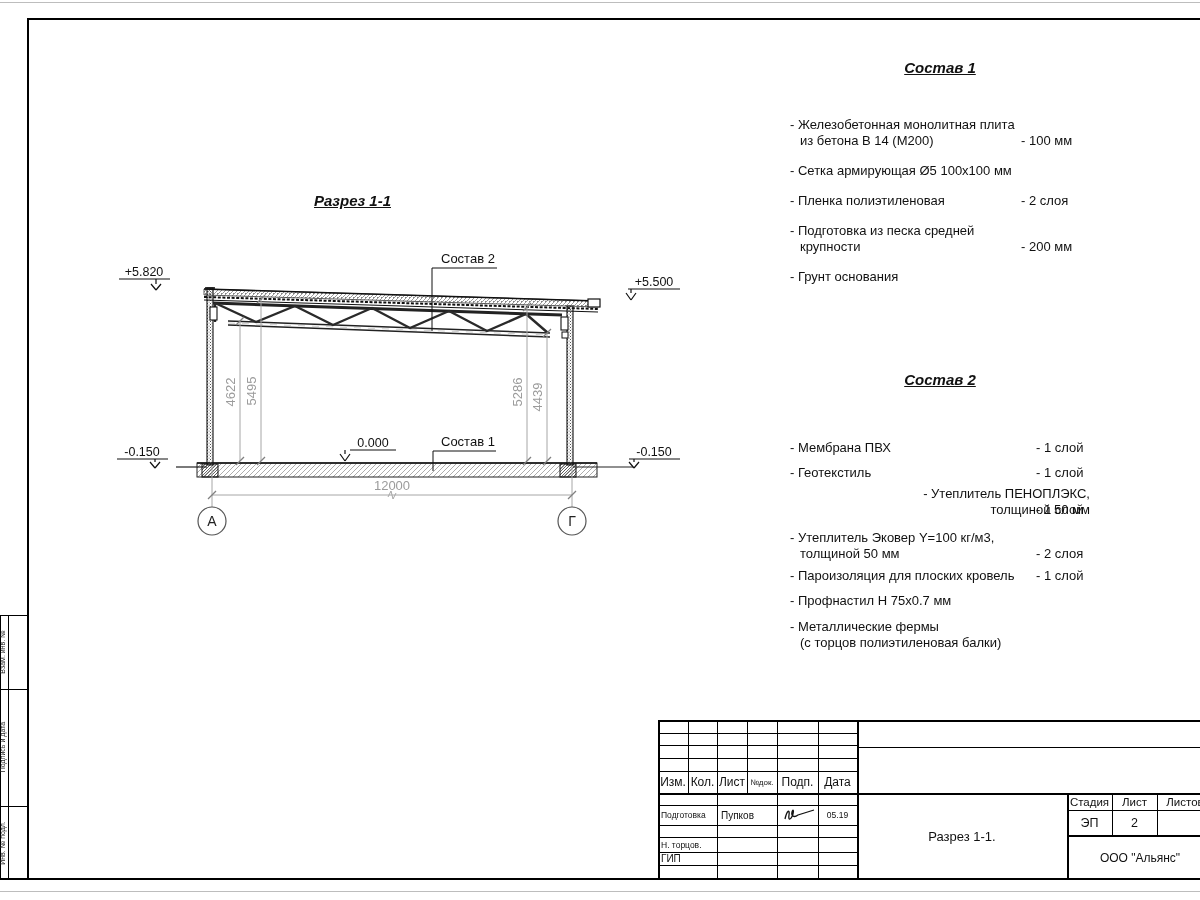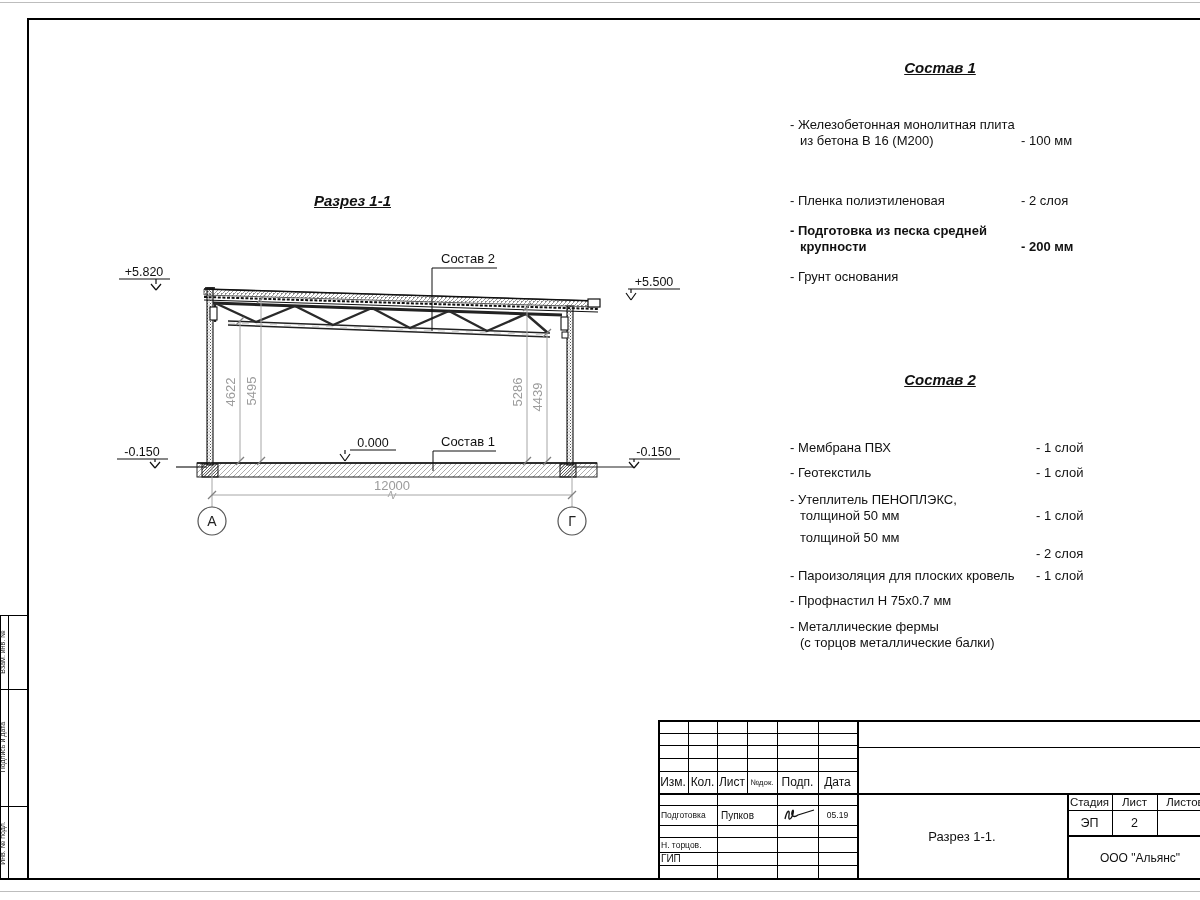--- a/index.html
+++ b/index.html
@@ -171,66 +171,70 @@
     <text x="441" y="263" font-size="13" fill="#111">Состав 2</text>
     <text x="441" y="446" font-size="13" fill="#111">Состав 1</text>
   </svg>
 
   <div class="sec-title">Разрез 1-1</div>
 
   <div class="sostav" style="left:790px;top:57px;height:250px;">
     <div class="hd" style="top:3px;">Состав 1</div>
     <div class="it" style="top:60px;width:300px;">
       <div>- Железобетонная  монолитная плита</div>
-      <div class="l2">из бетона В 16 (М200)</div>
+      <div class="l2">из бетона В 14 (М200)</div>
       <div class="val" style="left:231px;top:16px;">- 100 мм</div>
+    </div>
+    <div class="it" style="top:106px;width:300px;">
+      <div>- Сетка армирующая Ø5 100х100 мм</div>
     </div>
     <div class="it" style="top:136px;width:300px;">
       <div>- Пленка полиэтиленовая</div>
       <div class="val" style="left:231px;top:0;">- 2 слоя</div>
     </div>
-    <div class="it" style="top:166px;width:300px;font-weight:bold;">
+    <div class="it" style="top:166px;width:300px;">
       <div>- Подготовка из песка средней</div>
       <div class="l2">крупности</div>
       <div class="val" style="left:231px;top:16px;">- 200 мм</div>
     </div>
     <div class="it" style="top:212px;width:300px;">
       <div>- Грунт основания</div>
     </div>
   </div>
 
   <div class="sostav" style="left:790px;top:367px;height:290px;">
     <div class="hd" style="top:5px;">Состав 2</div>
     <div class="it" style="top:73px;width:300px;">
       <div>- Мембрана ПВХ</div>
       <div class="val" style="left:246px;top:0;">- 1 слой</div>
     </div>
     <div class="it" style="top:98px;width:300px;">
       <div>- Геотекстиль</div>
       <div class="val" style="left:246px;top:0;">- 1 слой</div>
     </div>
-    <div class="it" style="top:125px;width:300px;">
+    <div class="it" style="top:119px;width:300px;text-align:right;">
       <div>- Утеплитель ПЕНОПЛЭКС,</div>
       <div class="l2">толщиной 50 мм</div>
       <div class="val" style="left:246px;top:16px;">- 1 слой</div>
     </div>
     <div class="it" style="top:163px;width:300px;">
+      <div>- Утеплитель Эковер Y=100 кг/м3,</div>
       <div class="l2">толщиной 50 мм</div>
       <div class="val" style="left:246px;top:16px;">- 2 слоя</div>
     </div>
     <div class="it" style="top:201px;width:300px;">
       <div>- Пароизоляция для плоских кровель</div>
       <div class="val" style="left:246px;top:0;">- 1 слой</div>
     </div>
     <div class="it" style="top:226px;width:300px;">
       <div>- Профнастил Н 75х0.7 мм</div>
     </div>
     <div class="it" style="top:252px;width:300px;">
       <div>- Металлические фермы</div>
-      <div class="l2">(с торцов металлические балки)</div>
+      <div class="l2">(с торцов полиэтиленовая балки)</div>
     </div>
   </div>
 
   <div class="tb">
 
     <div class="hl" style="left:0;top:0;width:542px;height:2px;"></div>
     <div class="vl" style="left:0;top:0;width:2px;height:160px;"></div>
 
     <div class="vl" style="left:30px;top:0;width:1px;height:73px;"></div>
     <div class="vl" style="left:59px;top:0;width:1px;height:160px;"></div>

